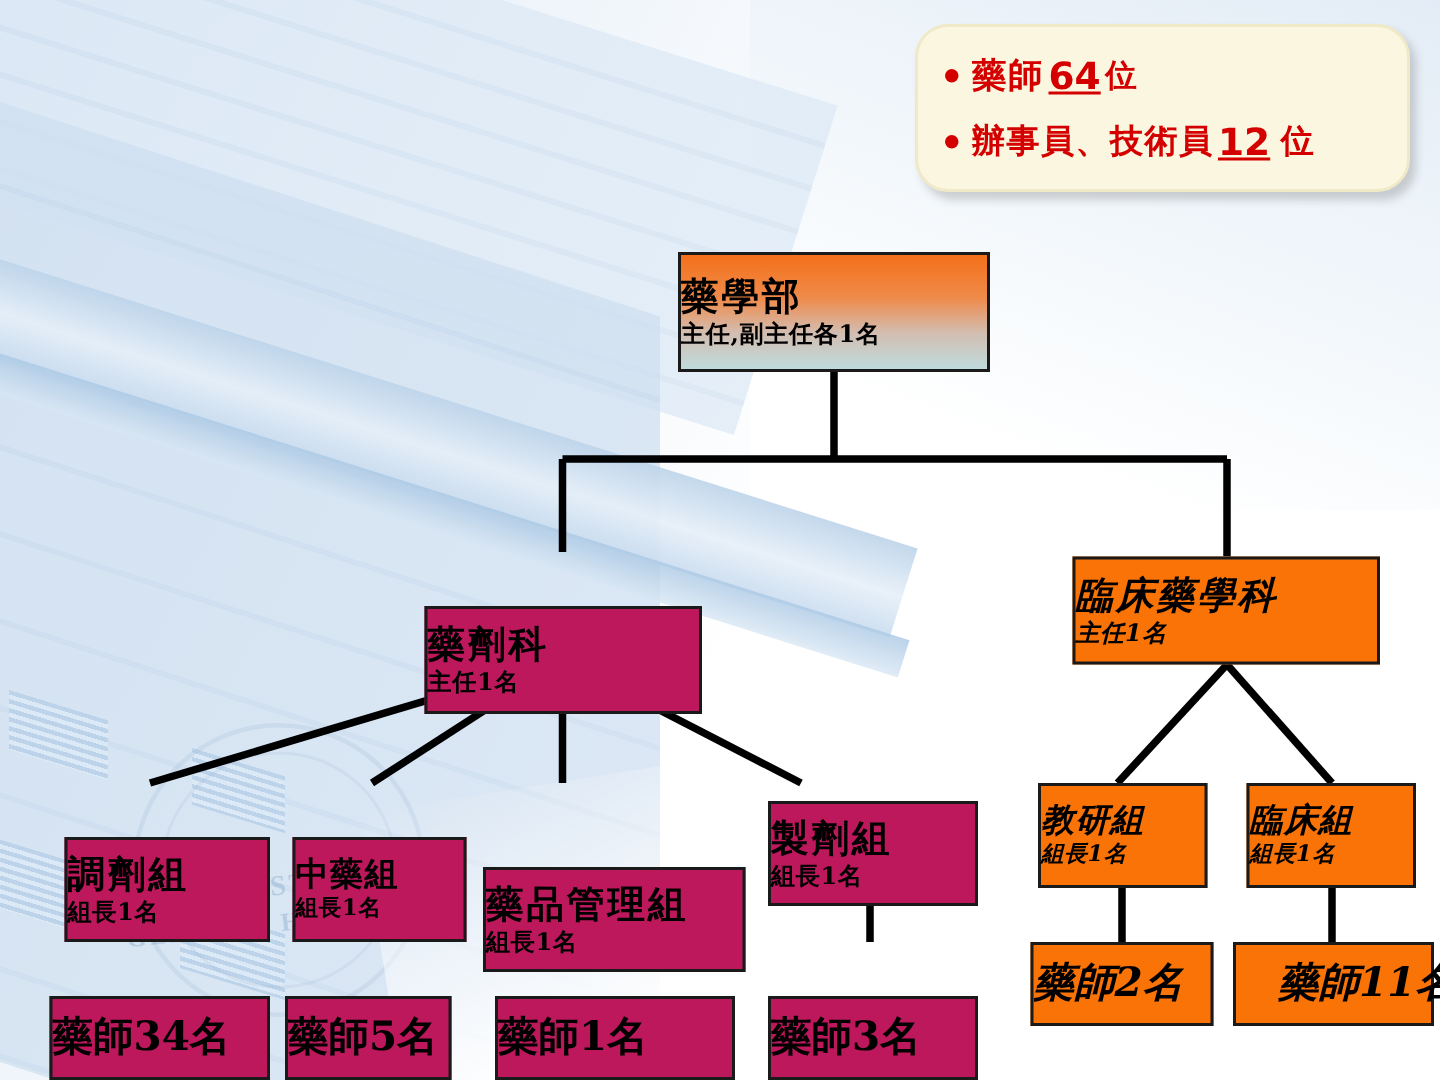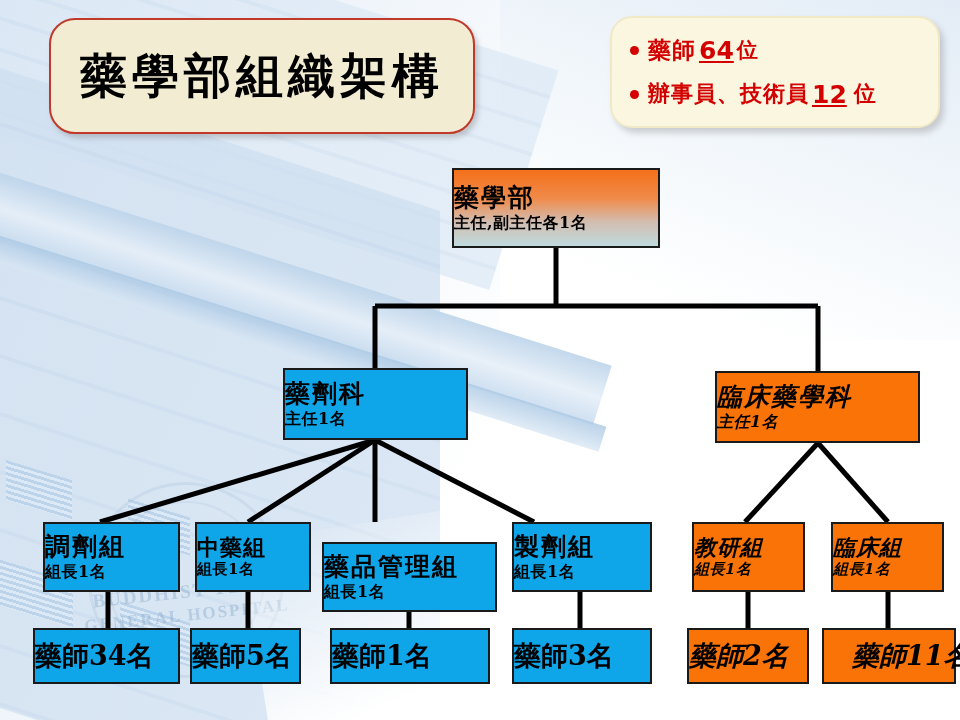--- a/index.html
+++ b/index.html
@@ -217,21 +217,21 @@
     white-space: nowrap;
   }
   .node .t2 {
     font-size: 16px;
     font-weight: bold;
     letter-spacing: .5px;
     line-height: 1.15;
     margin-top: 2px;
     white-space: nowrap;
   }
-  .node.cyan  { background: #0ea5e9; }
+  .node.cyan  { background: #be185d; margin-top: 36px; }
   .node.orange{ background: #f97306; font-style: italic; }
   .node.grad  { background: linear-gradient(to bottom, #f4701a 0%, #ef8b4b 38%, #d3bdb0 68%, #bfdbdd 100%); }
 
   .node.small .t1 { font-size: 22px; letter-spacing: 1px; }
   .node.small .t2 { font-size: 15px; }
   .node.leaf .t1  { font-size: 27px; letter-spacing: 0px; font-weight: bold; }
 </style>
 </head>
 <body>
 
@@ -247,23 +247,20 @@
     <div class="win" style="left:-5px;top:570px;width:78px;height:46px;transform:skewY(17deg);"></div>
     <div class="win" style="left:120px;top:612px;width:70px;height:44px;transform:skewY(17deg);"></div>
     <div class="win" style="left:6px;top:470px;width:66px;height:40px;transform:skewY(17deg);"></div>
     <div class="win" style="left:128px;top:508px;width:62px;height:38px;transform:skewY(17deg);"></div>
     <div class="seal"></div>
     <div class="seal-text">BUDDHIST TZU CHI</div>
     <div class="seal-text seal-text2">GENERAL HOSPITAL</div>
     <div class="bg-white-sweep"></div>
   </div>
 
-  <div class="plaque">
-    <div class="plaque-title">藥學部組織架構</div>
-  </div>
 
   <div class="legend">
     <div class="legend-row r1">
       <span class="legend-bullet"></span>
       <span class="lbl">藥師</span>
       <span class="num">64</span>
       <span class="suffix">位</span>
     </div>
     <div class="legend-row r2">
       <span class="legend-bullet"></span>
@@ -325,21 +322,21 @@
     <div class="node cyan small" style="left:195px;top:522px;width:116px;height:70px;">
       <div class="t1">中藥組</div>
       <div class="t2">組長1名</div>
     </div>
 
     <div class="node cyan" style="left:322px;top:542px;width:175px;height:70px;">
       <div class="t1">藥品管理組</div>
       <div class="t2">組長1名</div>
     </div>
 
-    <div class="node cyan" style="left:512px;top:522px;width:140px;height:70px;">
+    <div class="node cyan" style="left:512px;top:498px;width:140px;height:70px;">
       <div class="t1">製劑組</div>
       <div class="t2">組長1名</div>
     </div>
 
     <div class="node orange small" style="left:692px;top:522px;width:113px;height:70px;">
       <div class="t1">教研組</div>
       <div class="t2">組長1名</div>
     </div>
 
     <div class="node orange small" style="left:831px;top:522px;width:113px;height:70px;">

